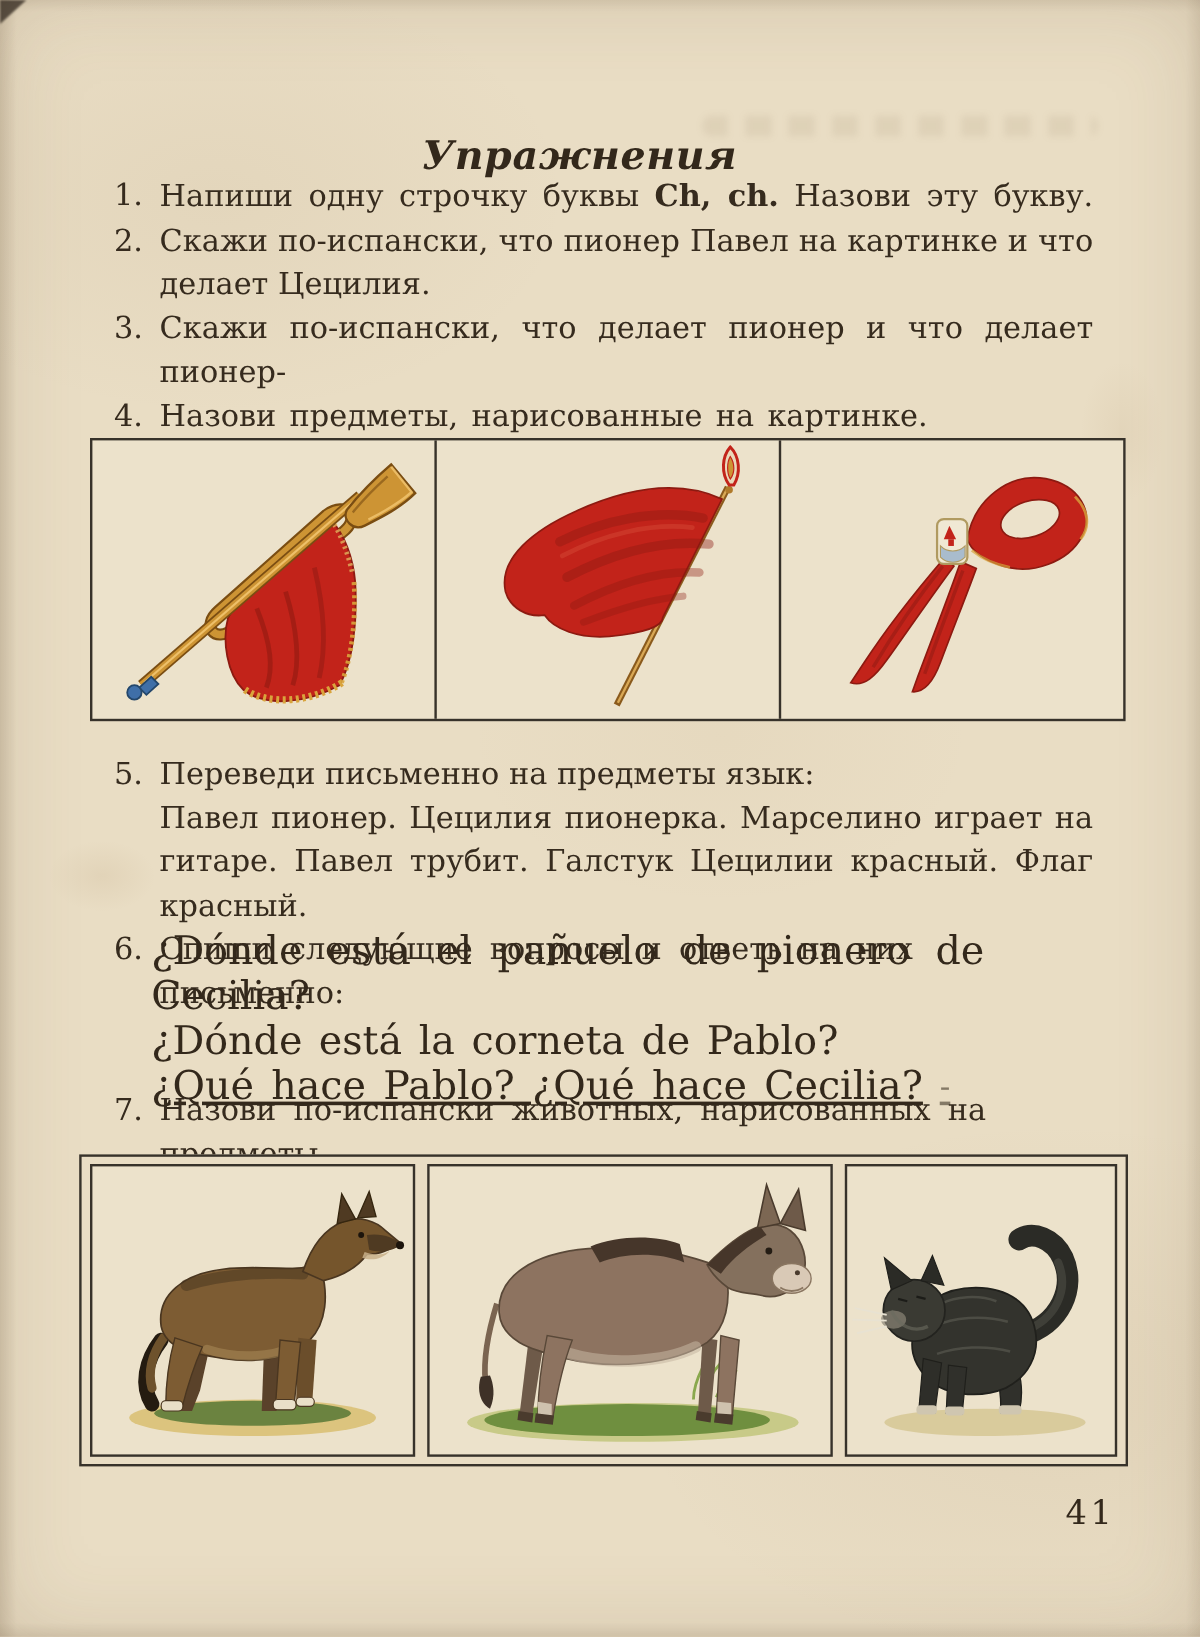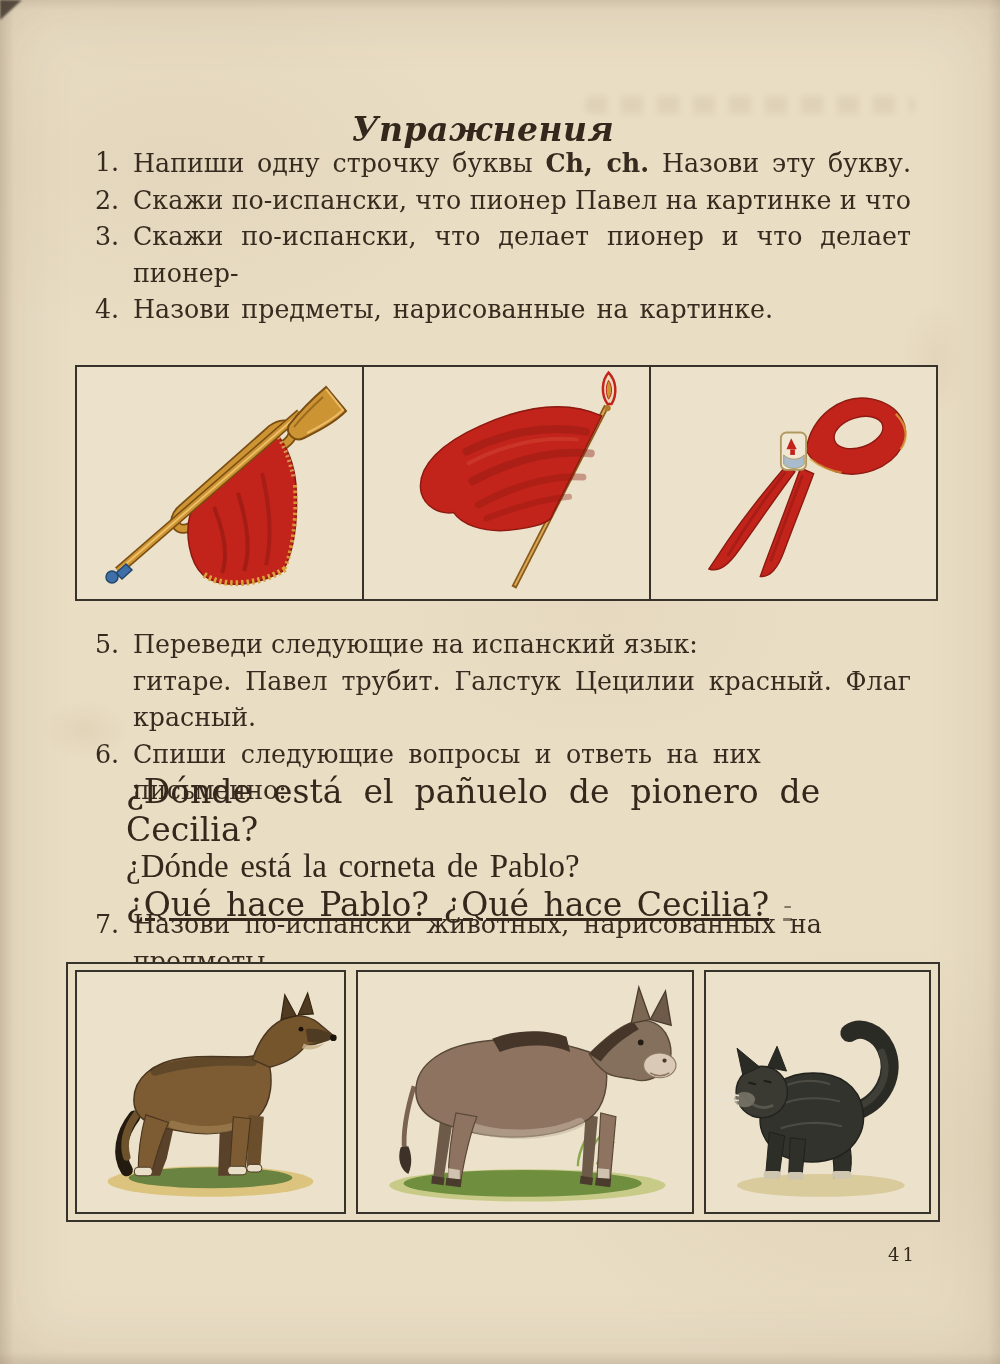--- a/index.html
+++ b/index.html
@@ -53,21 +53,21 @@
   .just{text-align:justify;text-align-last:justify;}
   .ws1{word-spacing:.12em;}
   .ws2{word-spacing:.25em;}
   b{font-weight:bold;}
 
   .spanish{
     position:absolute;left:126px;top:773px;width:775px;
     font-size:33px;line-height:37.5px;color:#33281b;
   }
   .sline.q1{word-spacing:.32em;}
-  .sline.q2{word-spacing:.10em;font-family:Liberation Serif, serif;}
+  .sline.q2{word-spacing:.10em;}
   .sline.q3{word-spacing:.12em;text-decoration:underline;}
   .mark{opacity:.55;font-size:26px;margin-left:14px;vertical-align:2px;}
 
   .strip{
     position:absolute;border:2px solid #37322a;background:#ece2cb;
     box-sizing:border-box;display:flex;
   }
   .strip1{left:75px;top:365px;width:863px;height:236px;}
   .strip1 .panel{flex:1 1 auto;position:relative;}
   .strip1 .panel + .panel{border-left:2px solid #37322a;}
@@ -79,21 +79,21 @@
   .strip2 .panel{
     border:2px solid #37322a;background:#ece2cb;box-sizing:border-box;position:relative;
   }
   .p-dog{flex:0 0 271px;}
   .p-donkey{flex:1 1 auto;}
   .p-cat{flex:0 0 227px;}
 
   .panel svg{position:absolute;inset:0;width:100%;height:100%;}
 
   .pageno{
-    position:absolute;left:888px;top:1244px;font-size:18px;
+    position:absolute;left:888px;top:1244px;font-size:28px;
     letter-spacing:3px;color:#33281b;
   }
 </style>
 </head>
 <body>
 
 <div class="page">
 
   <div class="corner-tl"></div>
   <div class="bleed"></div>
@@ -106,20 +106,21 @@
     <div class="ex">
       <span class="num">1.</span>
       <div class="bd">
         <div class="ln just"><span>Напиши одну строчку буквы </span><b>Ch, ch.</b><span> Назови эту букву.</span></div>
       </div>
     </div>
     <div class="ex">
       <span class="num">2.</span>
       <div class="bd">
         <div class="ln just">Скажи по-испански, что пионер Павел на картинке и что</div>
+        <div class="ln">делает Цецилия.</div>
       </div>
     </div>
     <div class="ex">
       <span class="num">3.</span>
       <div class="bd">
         <div class="ln just">Скажи по-испански, что делает пионер и что делает пионер-</div>
       </div>
     </div>
     <div class="ex">
       <span class="num">4.</span>
@@ -209,21 +210,22 @@
           <path d="M142,86 C148,92 158,92 164,86 L164,96 C158,102 148,102 142,96 Z" fill="#a9bccd" stroke="#b09a60" stroke-width="1"></path>
         </g>
       </svg>
     </div>
   </figure>
 
   <section class="block b2">
     <div class="ex">
       <span class="num">5.</span>
       <div class="bd">
-        <div class="ln">Переведи следующие на испанский язык:</div>
+        <div class="ln">Переведи письменно на предметы язык:</div>
+        <div class="ln just">Павел пионер. Цецилия пионерка. Марселино играет на</div>
         <div class="ln just">гитаре. Павел трубит. Галстук Цецилии красный. Флаг красный.</div>
       </div>
     </div>
     <div class="ex">
       <span class="num">6.</span>
       <div class="bd">
         <div class="ln ws2">Спиши следующие вопросы и ответь на них письменно:</div>
       </div>
     </div>
   </section>

